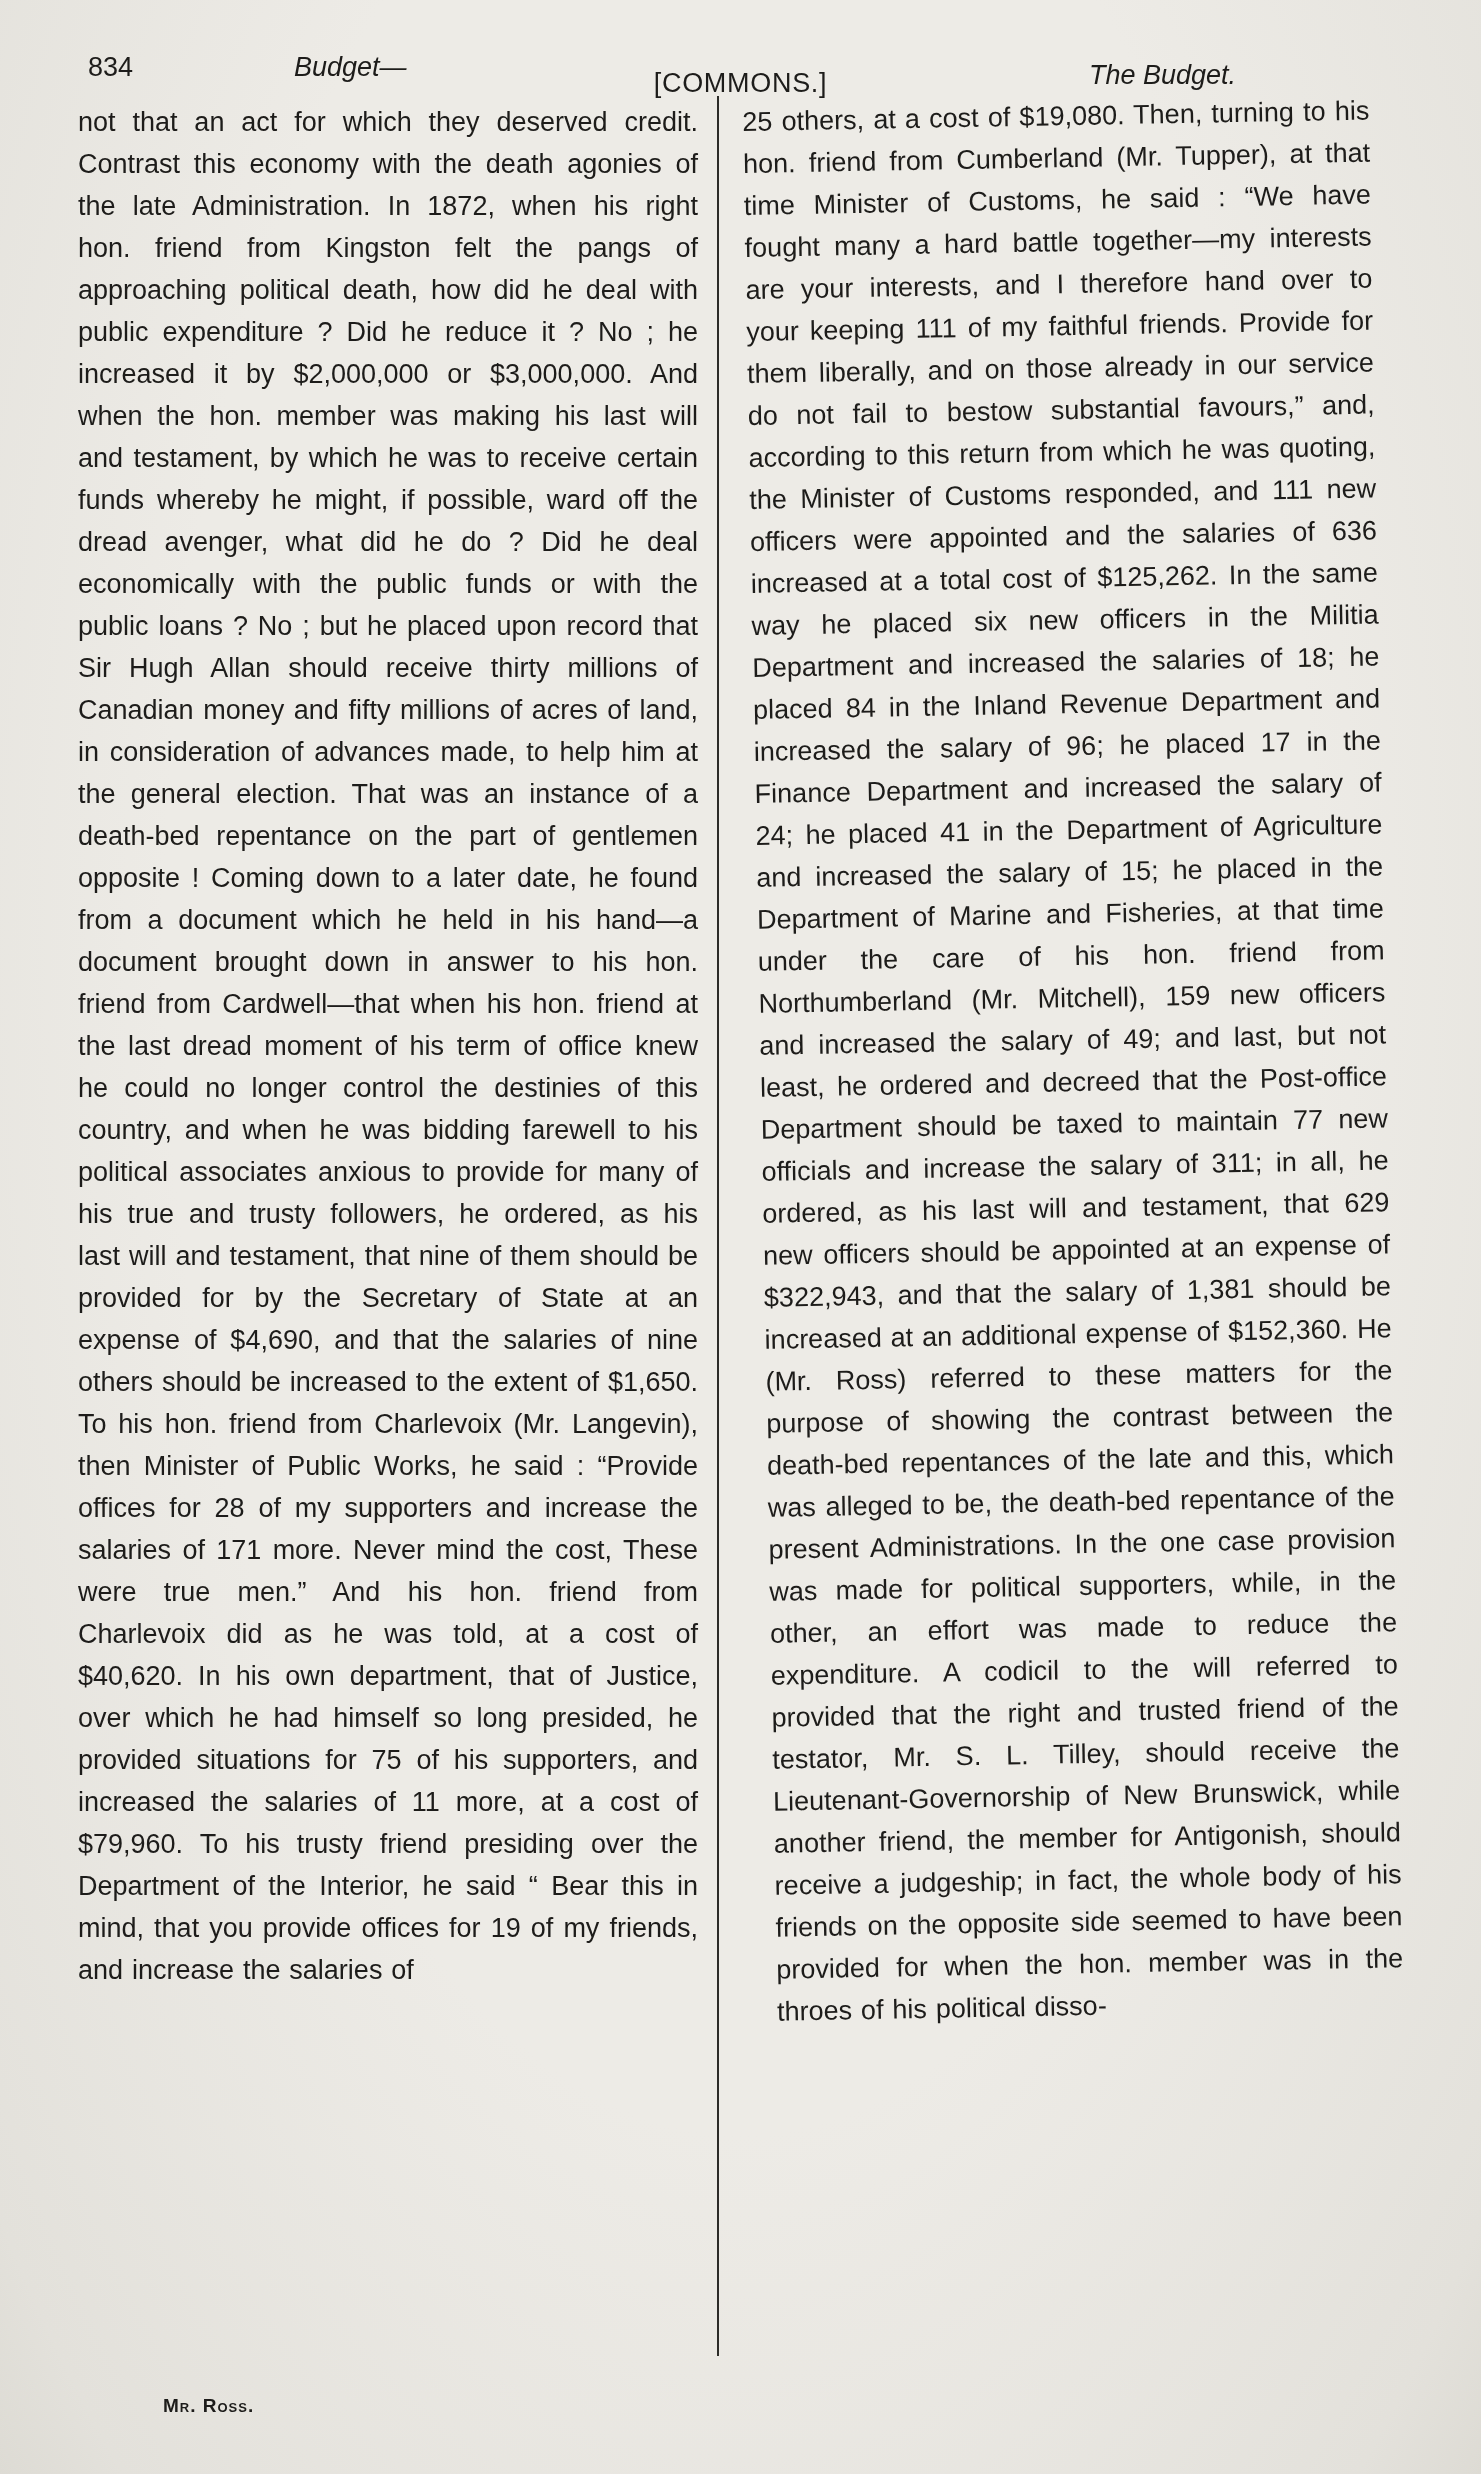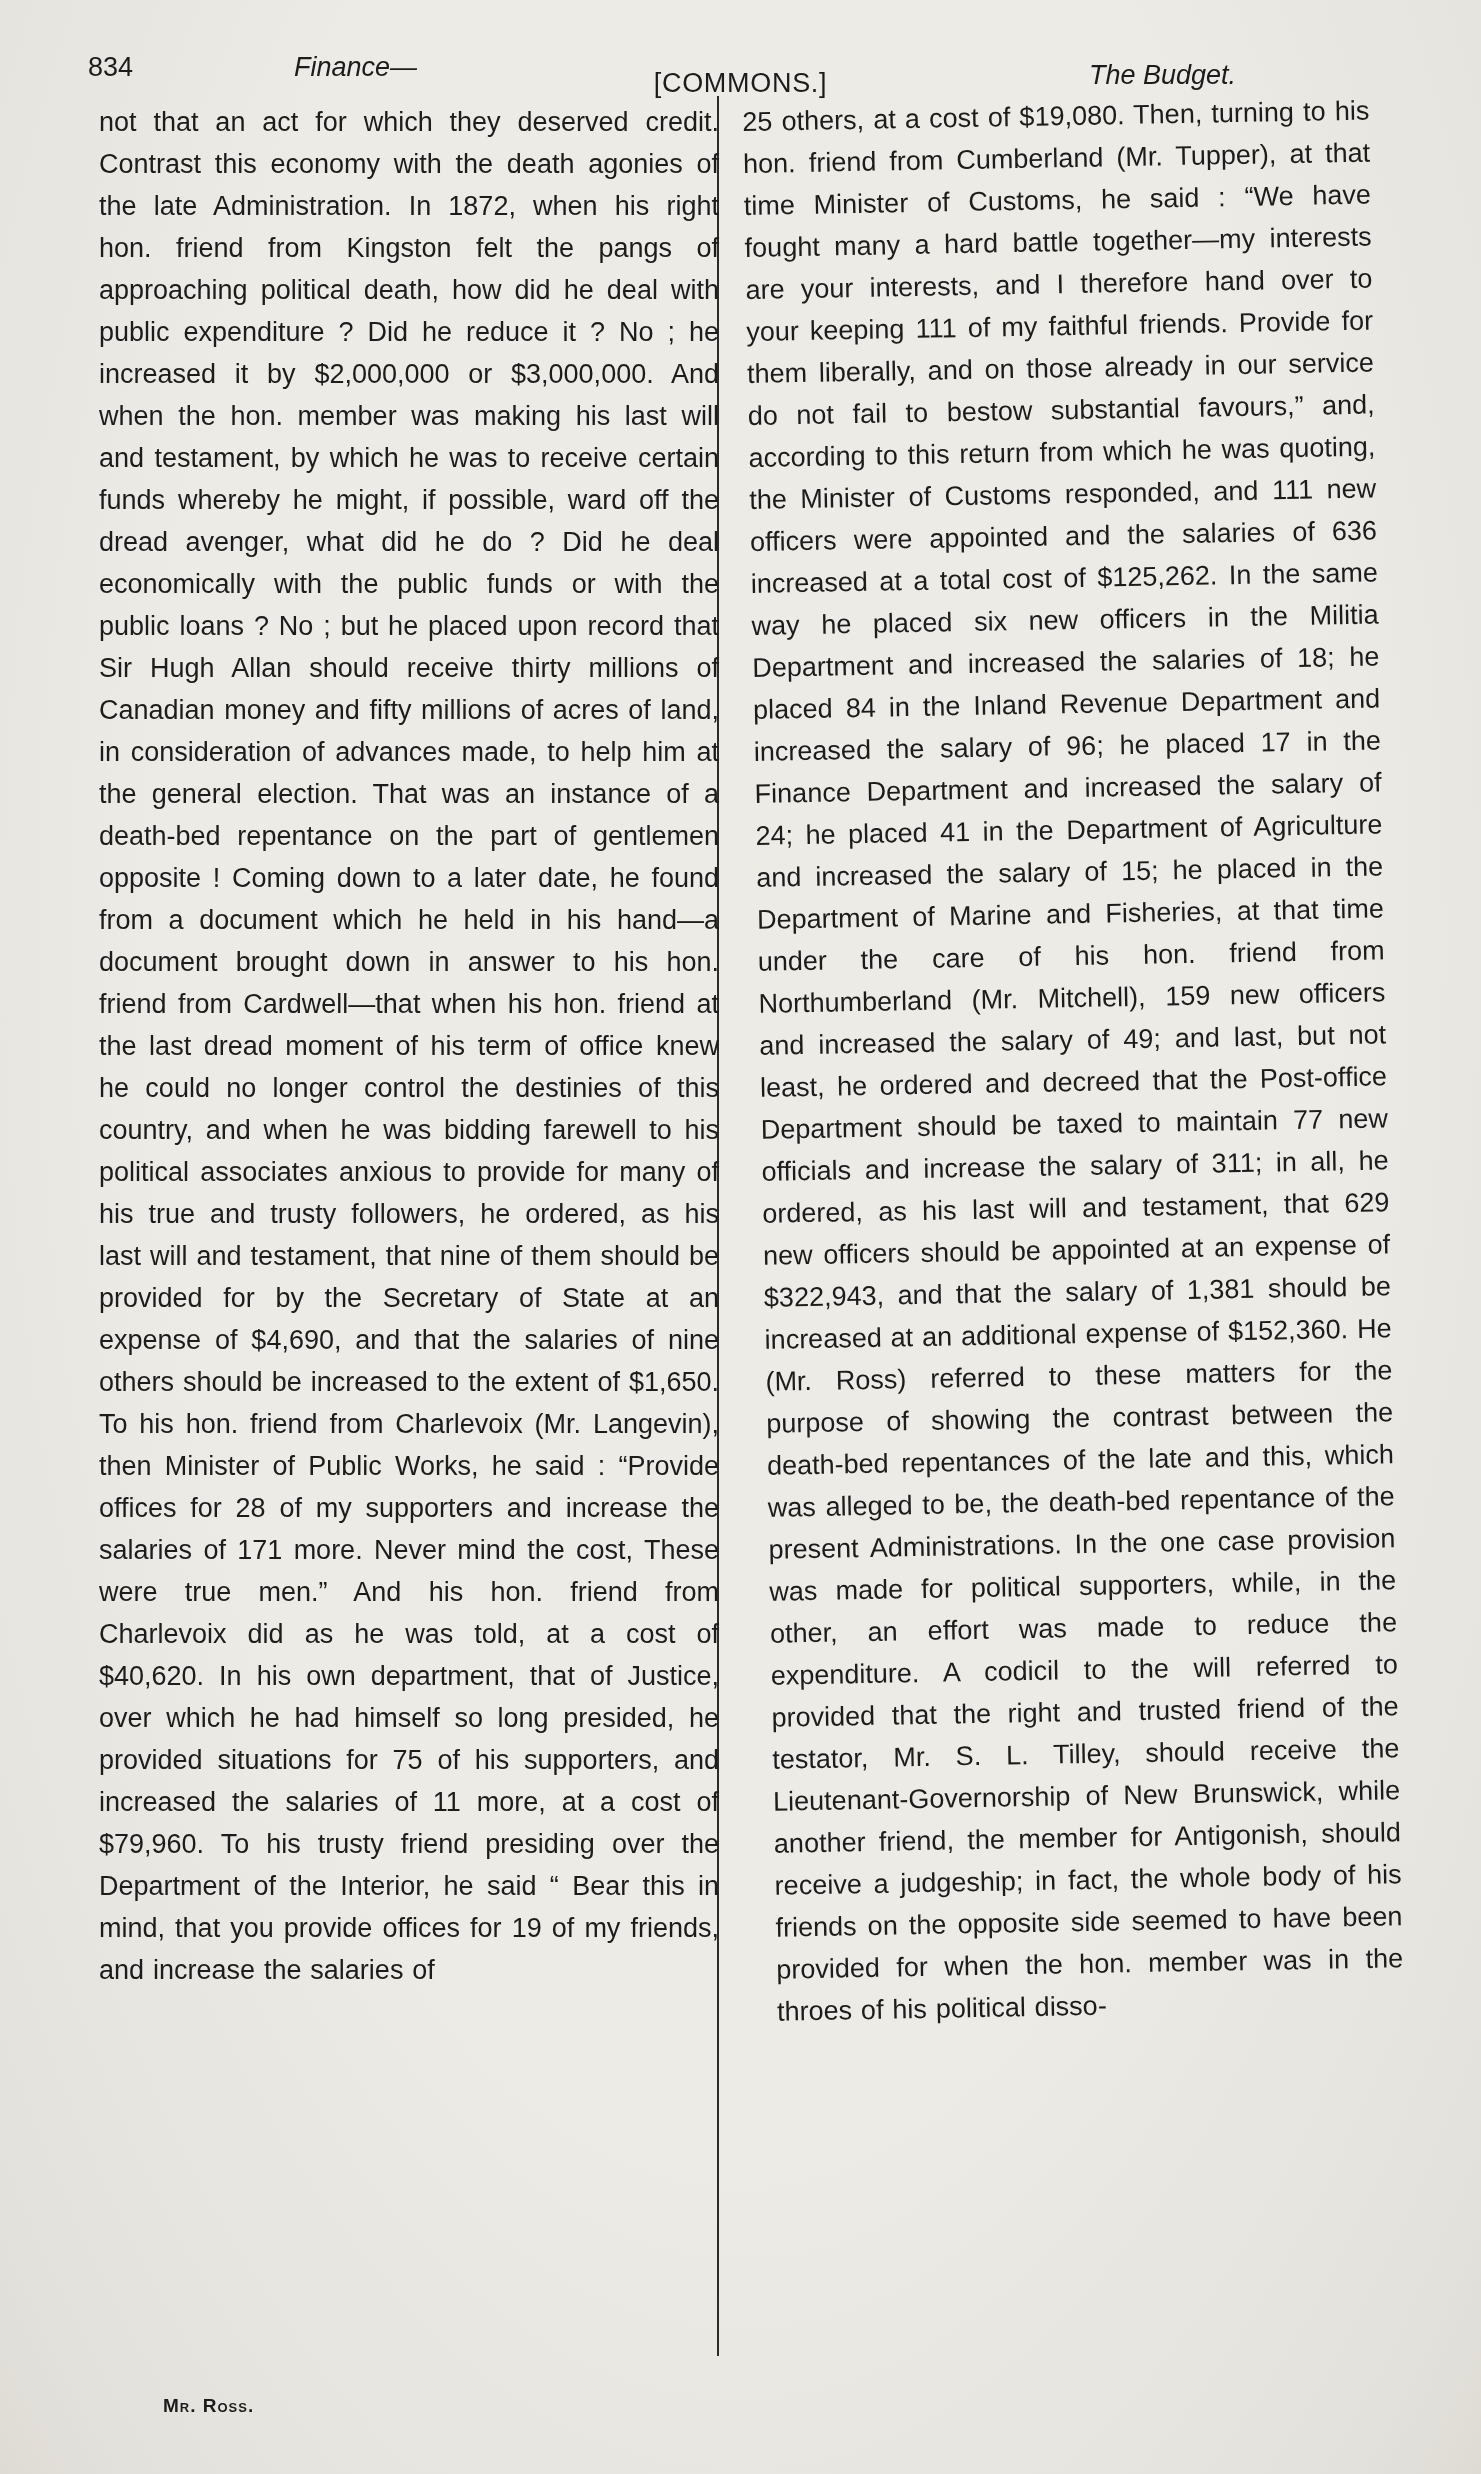--- a/index.html
+++ b/index.html
@@ -51,21 +51,21 @@
   }
   .col {
     position: absolute;
     top: 101px;
     font-size: 27px;
     line-height: 42px;
     text-align: justify;
     word-spacing: 1.4px;
   }
   .col-left {
-    left: 99px;
+    left: 78px;
     width: 620px;
   }
   .col-right {
     left: 742px;
     width: 627px;
     transform: rotate(-1.05deg);
     transform-origin: 0 0;
   }
   .divider {
     position: absolute;
@@ -85,21 +85,21 @@
     font-weight: bold;
   }
 </style>
 </head>
 <body>
 
 <div class="page">
 
   <div class="header">
     <span class="pagenum">834</span>
-    <span class="run-left">Finance—</span>
+    <span class="run-left">Budget—</span>
     <span class="run-center">[COMMONS.]</span>
     <span class="run-right">The Budget.</span>
   </div>
 
   <div class="divider"></div>
 
   <div class="col col-left">not that an act for which they deserved credit.  Contrast this economy with the death agonies of the late Administration.  In 1872, when his right hon. friend from Kingston felt the pangs of approaching political death, how did he deal with public expenditure ?  Did he reduce it ?  No ; he increased it by $2,000,000 or $3,000,000.  And when the hon. member was making his last will and testament, by which he was to receive certain funds whereby he might, if possible, ward off the dread avenger, what did he do ?  Did he deal economically with the public funds or with the public loans ?  No ; but he placed upon record that Sir Hugh Allan should receive thirty millions of Canadian money and fifty millions of acres of land, in consideration of advances made, to help him at the general election.  That was an instance of a death-bed repentance on the part of gentlemen opposite !  Coming down to a later date, he found from a document which he held in his hand—a document brought down in answer to his hon. friend from Cardwell—that when his hon. friend at the last dread moment of his term of office knew he could no longer control the destinies of this country, and when he was bidding farewell to his political associates anxious to provide for many of his true and trusty followers, he ordered, as his last will and testament, that nine of them should be provided for by the Secretary of State at an expense of $4,690, and that the salaries of nine others should be increased to the extent of $1,650.  To his hon. friend from Charlevoix (Mr. Langevin), then Minister of Public Works, he said : “Provide offices for 28 of my supporters and increase the salaries of 171 more.  Never mind the cost,  These were true men.”  And his hon. friend from Charlevoix did as he was told, at a cost of $40,620.  In his own department, that of Justice, over which he had himself so long presided, he provided situations for 75 of his supporters, and increased the salaries of 11 more, at a cost of $79,960.  To his trusty friend presiding over the Department of the Interior, he said “ Bear this in mind, that you provide offices for 19 of my friends, and increase the salaries of</div>
 
   <div class="col col-right">25 others, at a cost of $19,080.  Then, turning to his hon. friend from Cumberland (Mr. Tupper), at that time Minister of Customs, he said : “We have fought many a hard battle together—my interests are your interests, and I therefore hand over to your keeping 111 of my faithful friends.  Provide for them liberally, and on those already in our service do not fail to bestow substantial favours,” and, according to this return from which he was quoting, the Minister of Customs responded, and 111 new officers were appointed and the salaries of 636 increased at a total cost of $125,262.  In the same way he placed six new officers in the Militia Department and increased the salaries of 18; he placed 84 in the Inland Revenue Department and increased the salary of 96; he placed 17 in the Finance Department and increased the salary of 24; he placed 41 in the Department of Agriculture and increased the salary of 15; he placed in the Department of Marine and Fisheries, at that time under the care of his hon. friend from Northumberland (Mr. Mitchell), 159 new officers and increased the salary of 49; and last, but not least, he ordered and decreed that the Post-office Department should be taxed to maintain 77 new officials and increase the salary of 311; in all, he ordered, as his last will and testament, that 629 new officers should be appointed at an expense of $322,943, and that the salary of 1,381 should be increased at an additional expense of $152,360.  He (Mr. Ross) referred to these matters for the purpose of showing the contrast between the death-bed repentances of the late and this, which was alleged to be, the death-bed repentance of the present Administrations.  In the one case provision was made for political supporters, while, in the other, an effort was made to reduce the expenditure.  A codicil to the will referred to provided that the right and trusted friend of the testator, Mr. S. L. Tilley, should receive the Lieutenant-Governorship of New Brunswick, while another friend, the member for Antigonish, should receive a judgeship; in fact, the whole body of his friends on the opposite side seemed to have been provided for when the hon. member was in the throes of his political disso-</div>
 

